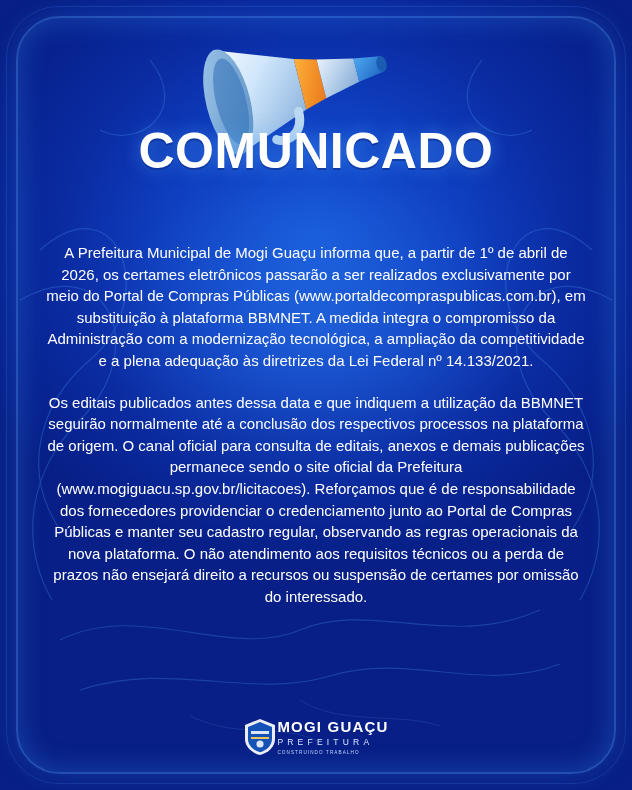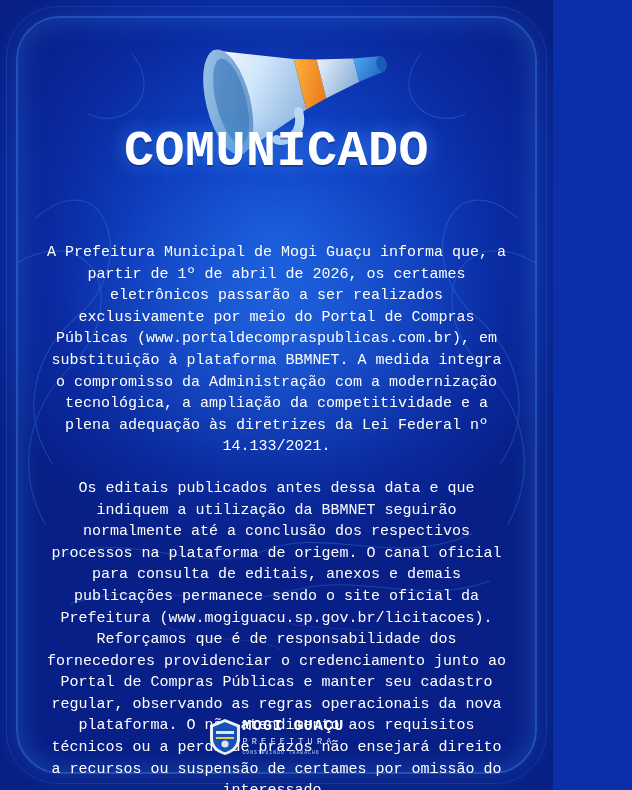--- a/index.html
+++ b/index.html
@@ -9,27 +9,26 @@
   body {
     width: 632px;
     height: 790px;
     overflow: hidden;
     font-family: "Liberation Sans", sans-serif;
     background: #0a2fa8;
   }
 
   .poster {
     position: relative;
-    width: 553px;
+    width: 632px;
     height: 790px;
     background:
       radial-gradient(ellipse 60% 42% at 50% 30%, #1657d8 0%, #0f3fc0 38%, #0a2aa0 68%, #071f86 100%),
       linear-gradient(180deg, #0a2aa0 0%, #0a2fae 50%, #071d80 100%);
     overflow: hidden;
-    font-family: Liberation Mono, monospace;
   }
 
   
   .frame-glow {
     position: absolute;
     left: 16px;
     top: 16px;
     right: 16px;
     bottom: 16px;
     border-radius: 44px;

